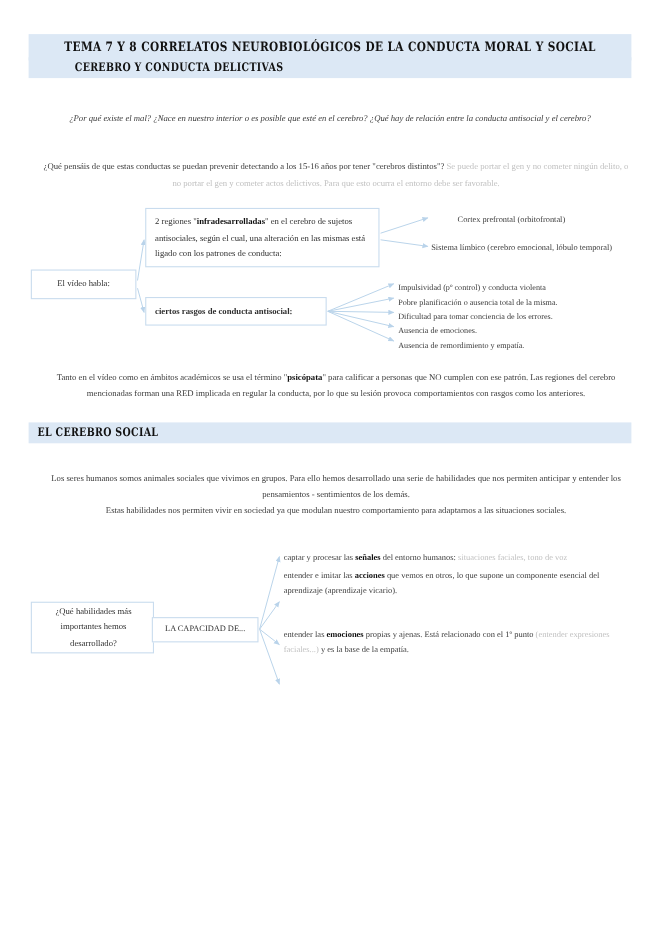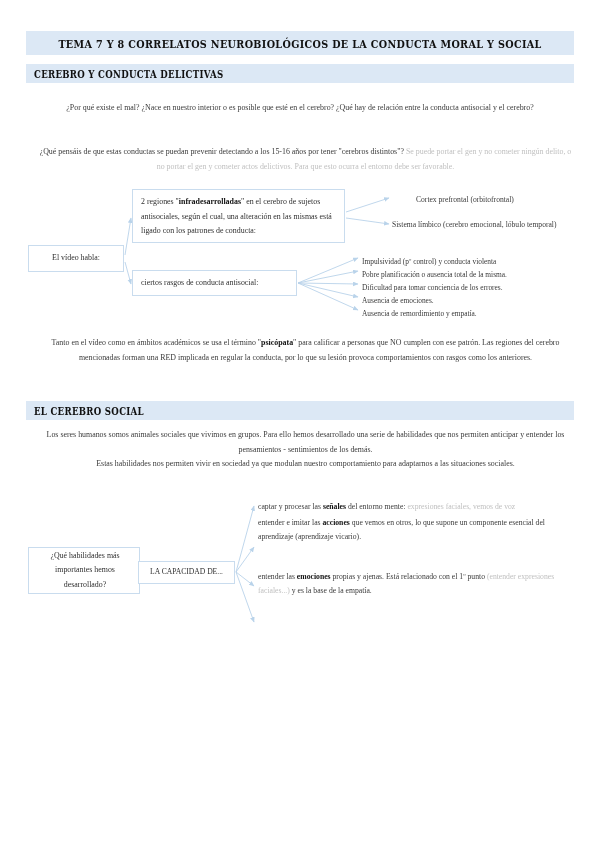--- a/index.html
+++ b/index.html
@@ -44,38 +44,38 @@
   .section-band .section-text {
     font-family: "DejaVu Serif", serif;
     font-weight: bold;
     font-size: 8.6px;
     letter-spacing: 0.3px;
     color: #111111;
     text-transform: uppercase;
     padding-left: 8px;
     transform: scaleY(1.25);
   }
-  #band-cerebro { top: 64px; }
-  #band-social  { top: 401px; }
+  #band-cerebro { top: 52px; padding-left: 34px; }
+  #band-social  { top: 384px; }
 
   
   .para {
     position: absolute;
     font-family: "Liberation Serif", serif;
     font-size: 7.9px;
     line-height: 14.6px;
     color: #3a3a3a;
     text-align: center;
   }
   .para.center { text-align: center; }
   .faded { color: #c0c0c0; }
   .bold  { font-weight: bold; color: #111111; }
 
   #intro-question {
-    left: 46px; top: 101px; width: 508px;
+    left: 46px; top: 101px; width: 508px; font-style: italic;
   }
   #prevent-question {
     left: 37px; top: 145px; width: 537px;
   }
   #psicopata-para {
     left: 37px; top: 336px; width: 537px;
   }
   #social-para-1 {
     left: 37px; top: 428px; width: 537px;
   }
@@ -96,21 +96,21 @@
 
   
   #node-video {
     left: 28px; top: 245px; width: 96px; height: 27px;
   }
   #node-video .node-label { width: 100%; }
   #node-infra {
     left: 132px; top: 189px; width: 213px; height: 54px;
   }
   #node-rasgos {
-    left: 132px; top: 270px; width: 165px; height: 26px;
+    left: 132px; top: 270px; width: 165px; height: 26px; font-weight: bold;
   }
   #node-rasgos .node-label { width: 100%; }
 
   
   #node-habilidades {
     left: 28px; top: 547px; width: 112px; height: 47px; padding-left: 10px;
   }
   #node-capacidad {
     left: 138px; top: 561px; width: 97px; height: 23px;
   }
@@ -233,21 +233,21 @@
 
   <div class="node vcenter center-txt" id="node-habilidades">
     <span class="node-label">¿Qué habilidades más importantes hemos desarrollado?</span>
   </div>
 
   <div class="node vcenter" id="node-capacidad">
     <span class="node-label">LA CAPACIDAD DE...</span>
   </div>
 
   <div class="leaf cap" id="cap-0">
-    <span>captar y procesar las </span><span class="bold">señales</span><span> del entorno mente:</span><span class="faded"> expresiones faciales, vemos de voz</span>
+    <span>captar y procesar las </span><span class="bold">señales</span><span> del entorno humanos:</span><span class="faded"> situaciones faciales, tono de voz</span>
   </div>
 
   <div class="leaf cap" id="cap-1">
     <span>entender e imitar las </span><span class="bold">acciones</span><span> que vemos en otros, lo que supone un componente esencial del aprendizaje (aprendizaje vicario).</span>
   </div>
 
   <div class="leaf cap" id="cap-2">
     <span>entender las </span><span class="bold">emociones</span><span> propias y ajenas. Está relacionado con el 1º punto </span><span class="faded">(entender expresiones faciales...)</span><span> y es la base de la empatía.</span>
   </div>
 

